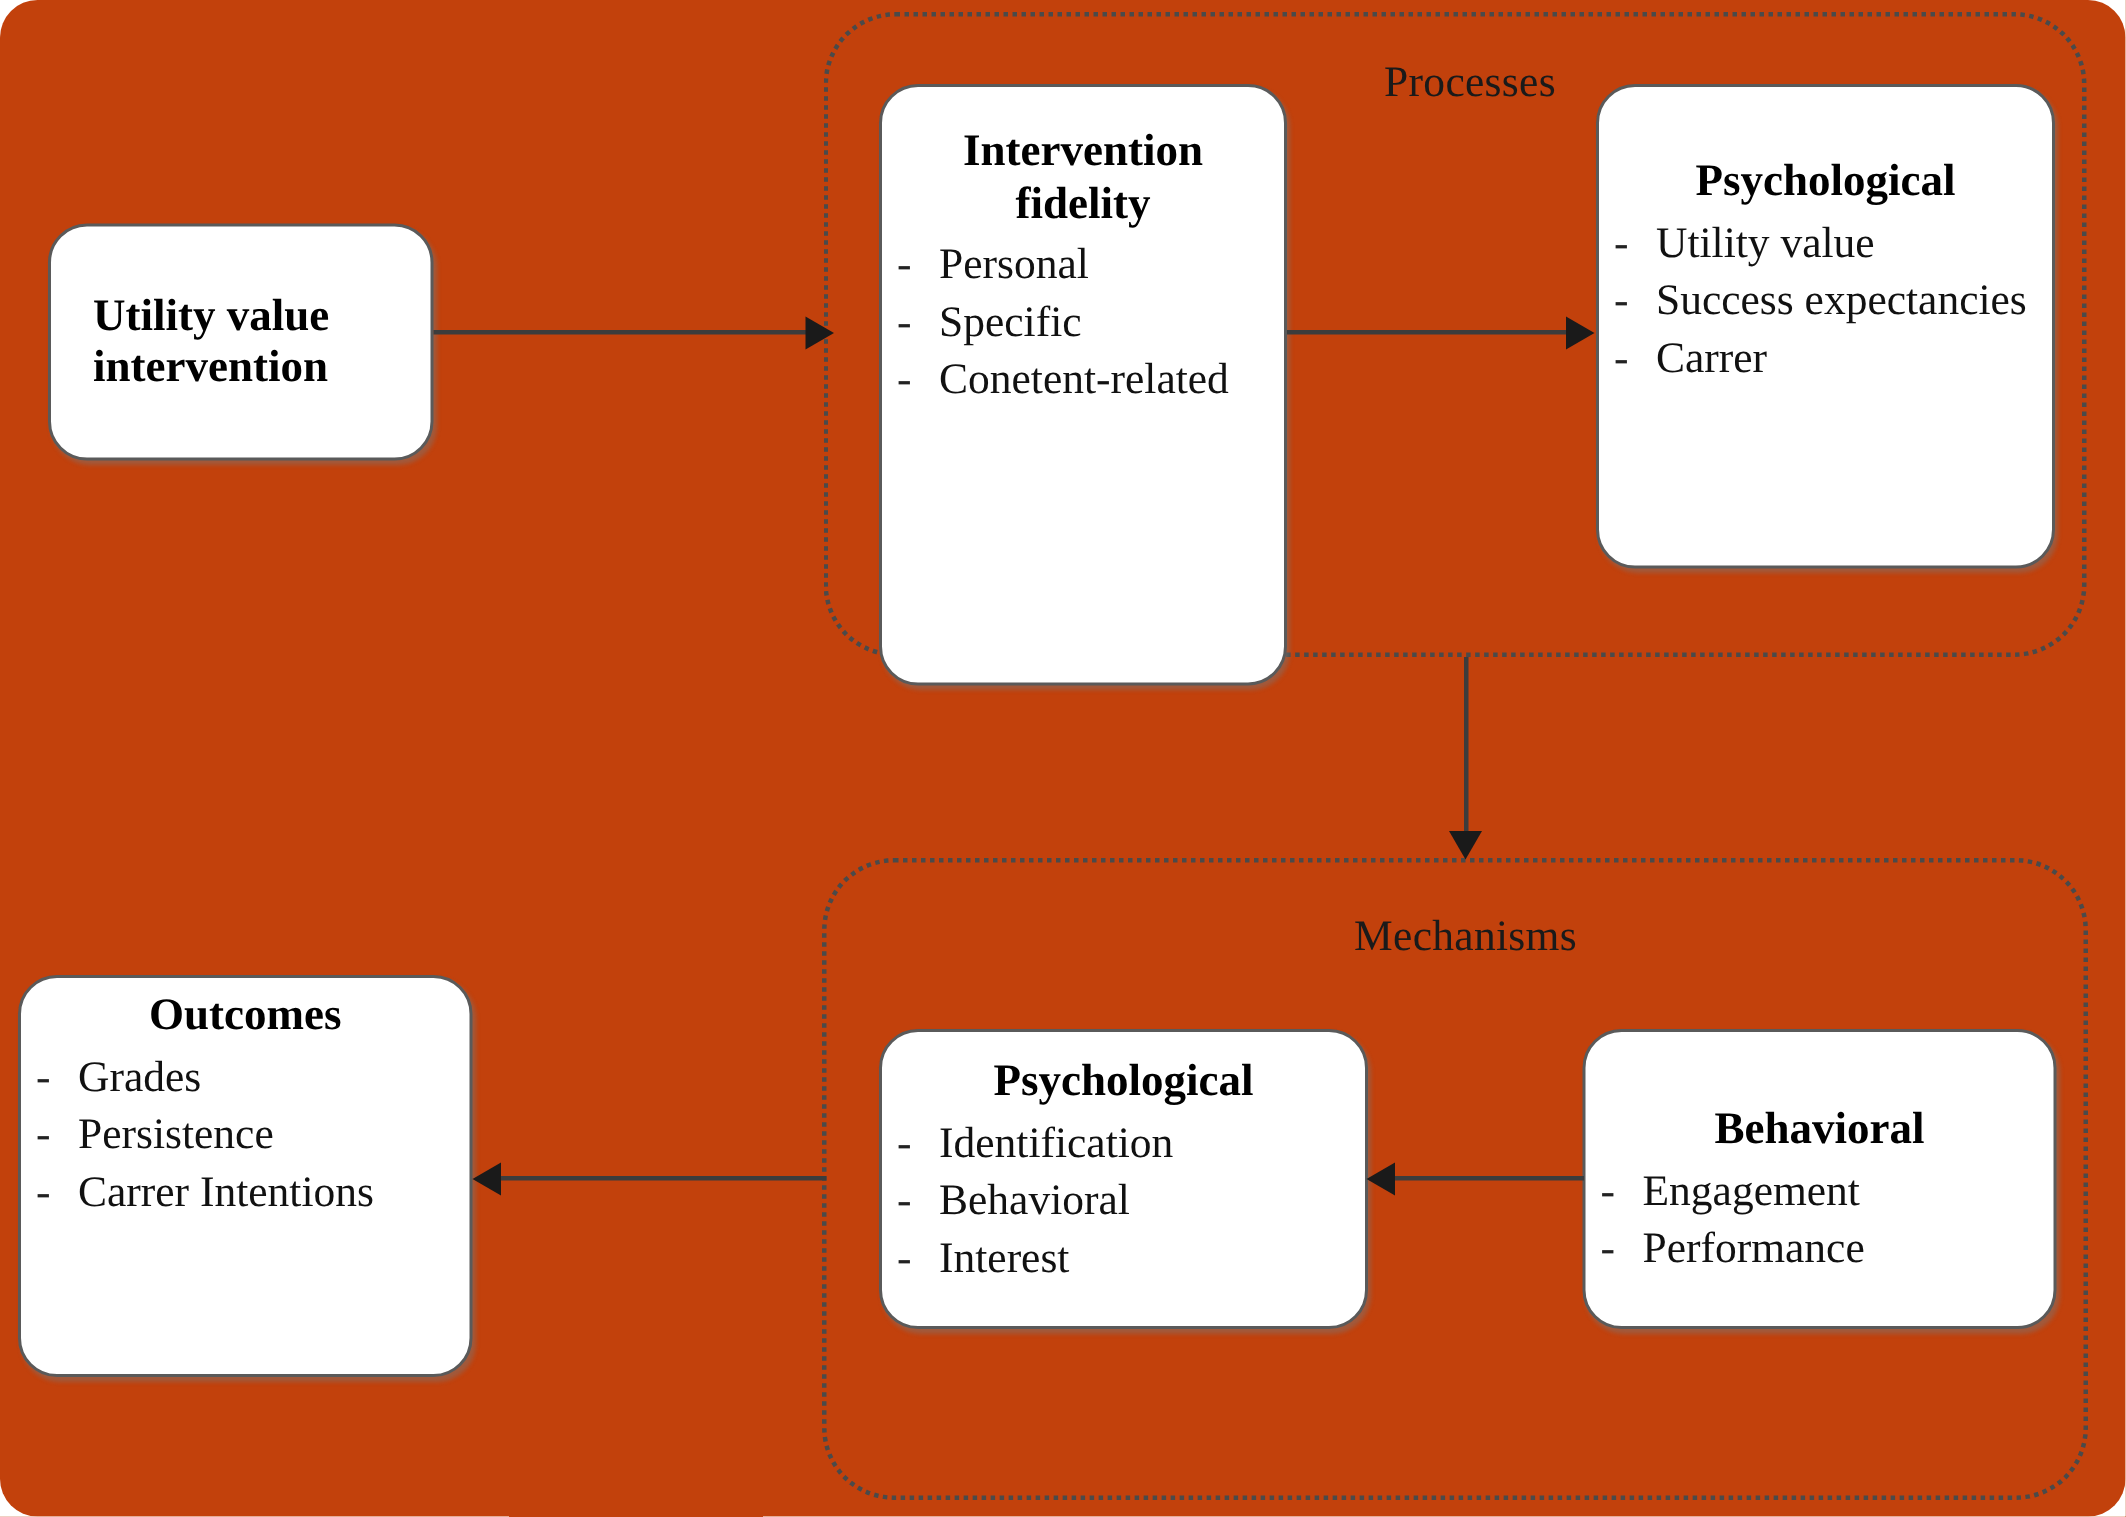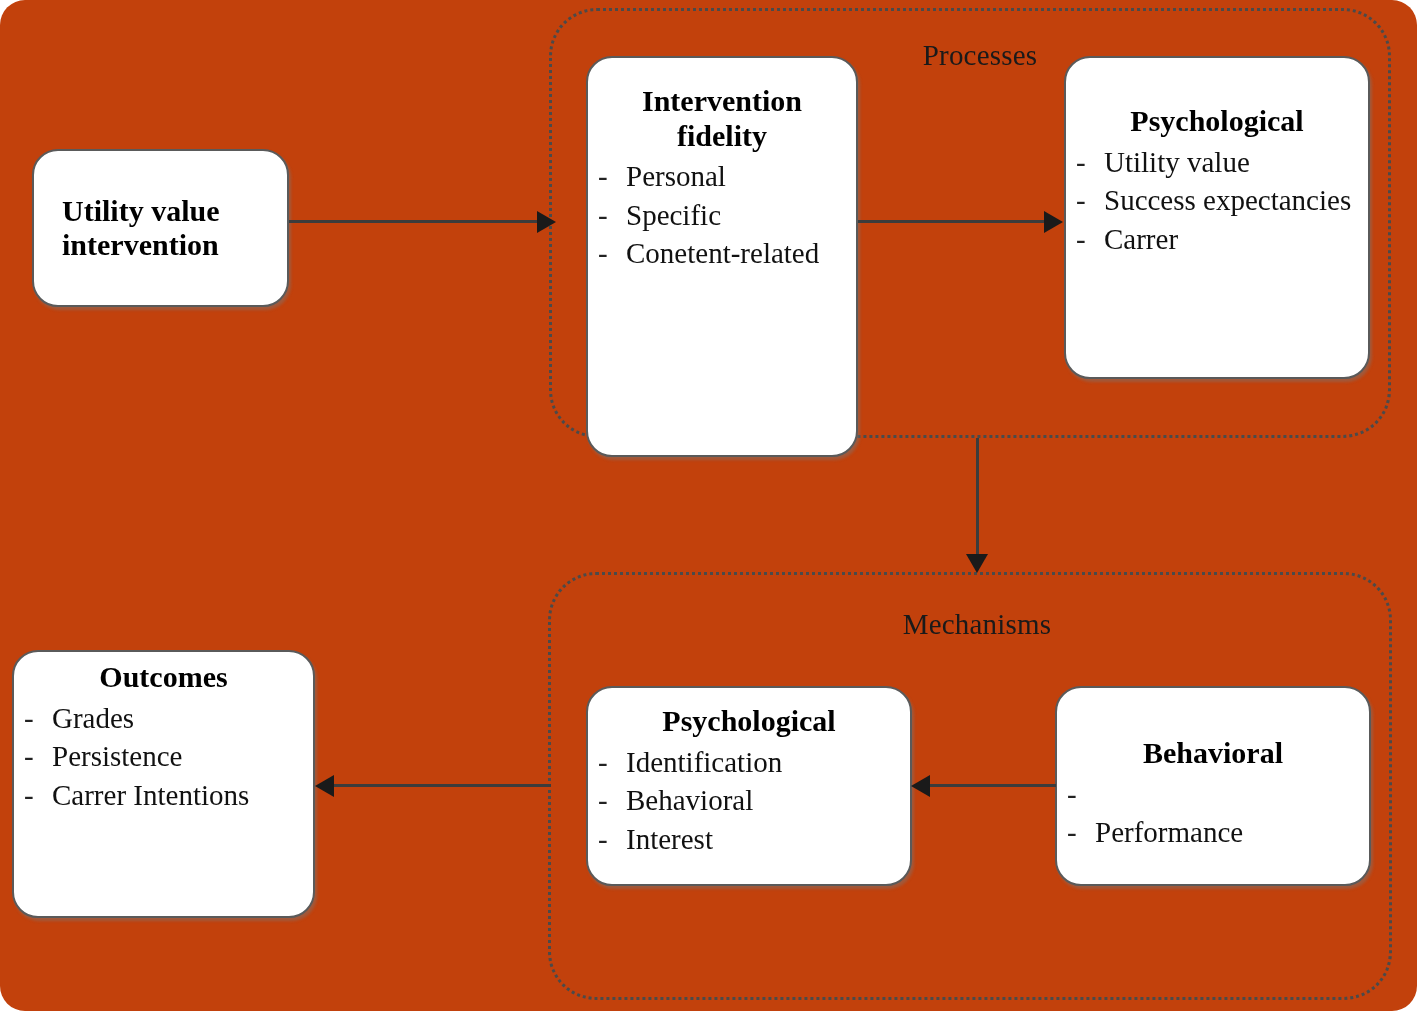--- a/index.html
+++ b/index.html
@@ -204,20 +204,21 @@
         <span class="li-text">Interest</span>
       </li>
     </ul>
   </div>
 
   <div class="node" id="node-behavioral-mechanisms" style="left:1055px; top:686px; width:316px; height:200px; justify-content:flex-start; padding-top:48px;">
     <div class="node-title">Behavioral</div>
     <ul class="node-list">
       <li>
         <span class="bullet">-</span>
+        <span class="li-text">Engagement</span>
       </li>
       <li>
         <span class="bullet">-</span>
         <span class="li-text">Performance</span>
       </li>
     </ul>
   </div>
 
   <div class="conn-line conn-h" style="left:289px; top:220px; width:254px;"></div>
   <div class="arrowhead arrow-right" style="left:537px; top:211px;"></div>

